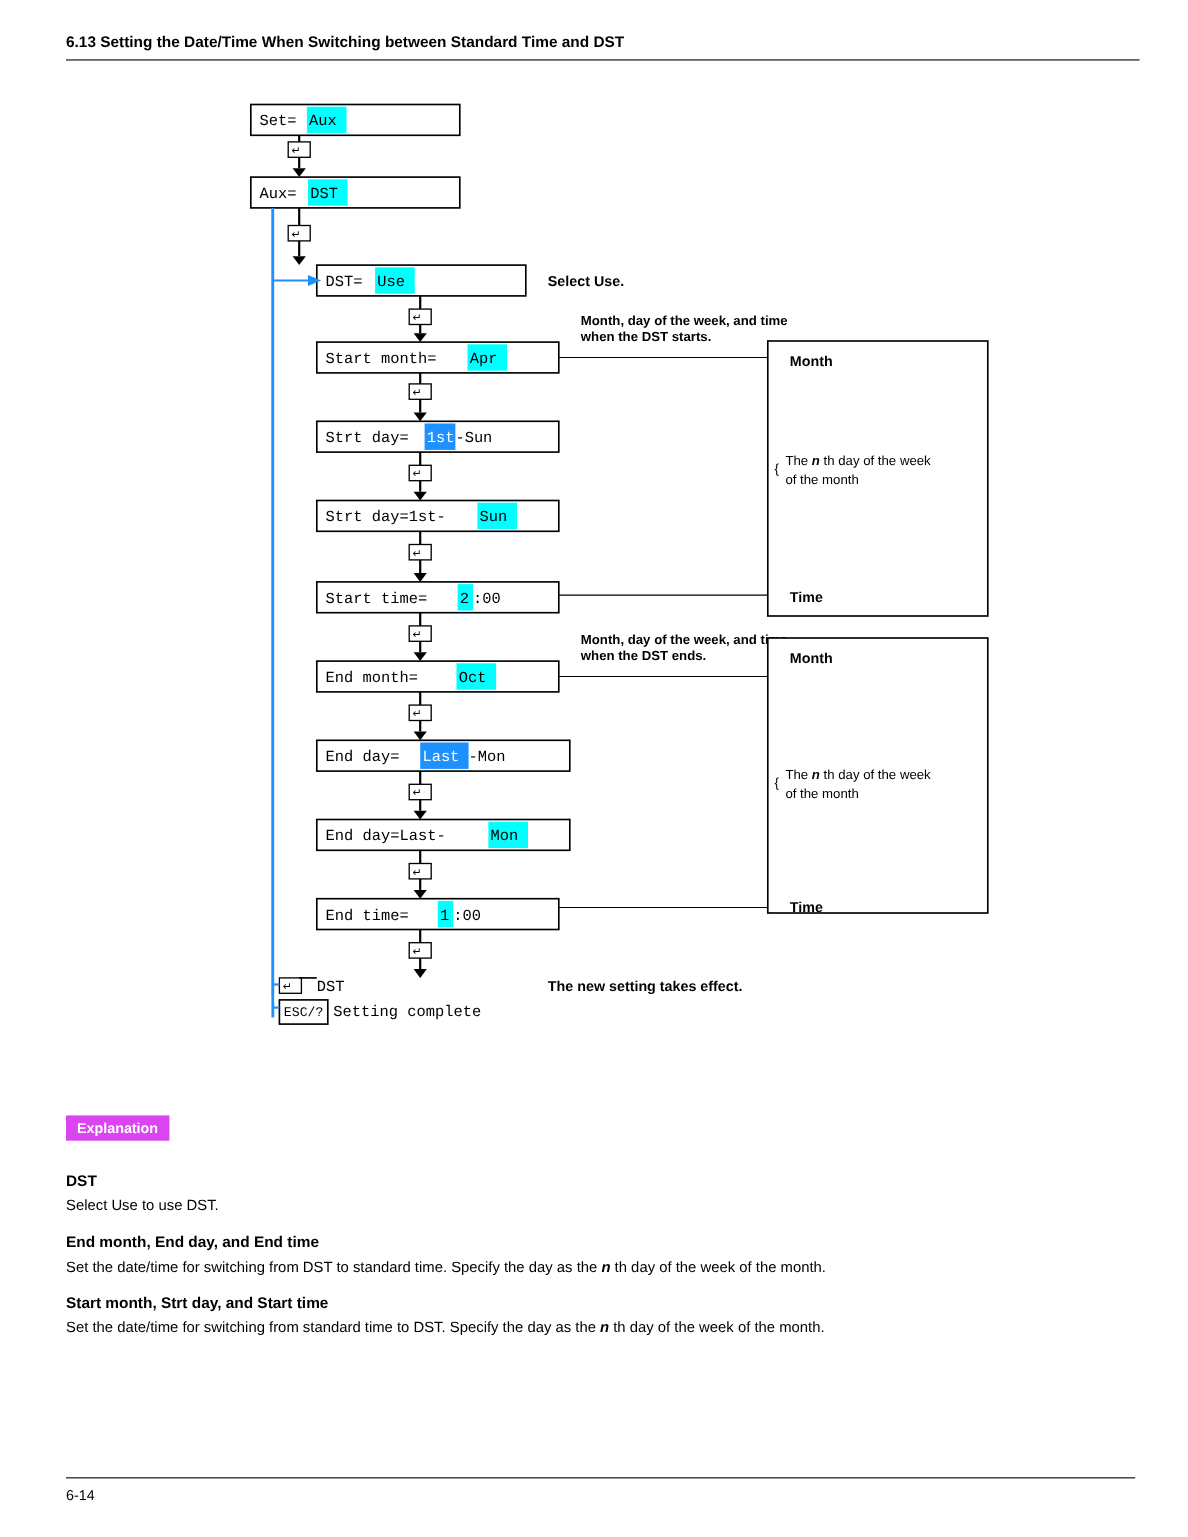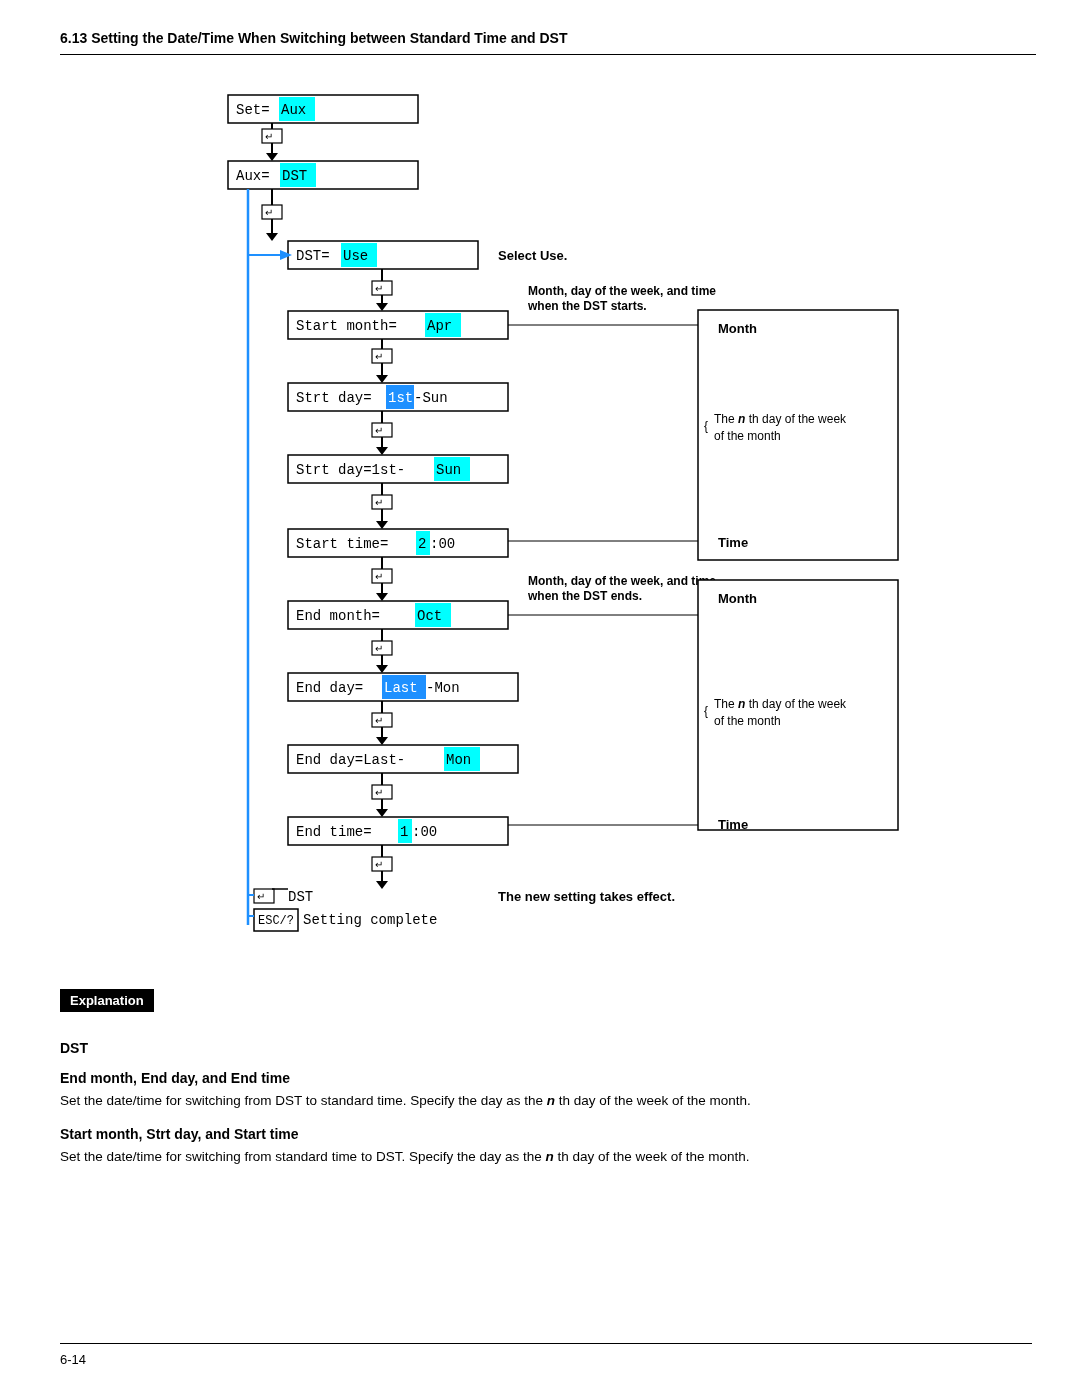--- a/index.html
+++ b/index.html
@@ -23,27 +23,28 @@
       font-size: 14px;
       font-weight: bold;
     }
 
     
     .explanation-section {
       margin-top: 30px;
     }
 
     .explanation-label {
-      background: #000000;
+      background: #d946ef;
       color: #fff;
       font-size: 13px;
       font-weight: bold;
       padding: 4px 10px;
       display: inline-block;
       margin-bottom: 14px;
+      margin-top: 24px;
     }
 
     .explanation-heading {
       font-size: 14px;
       font-weight: bold;
       margin-top: 14px;
       margin-bottom: 4px;
     }
 
     .explanation-text {
@@ -267,20 +268,21 @@
     </svg>
   </div>
 
   <div class="explanation-section">
     <span class="explanation-label">Explanation</span>
     
     <div>
       <p class="explanation-heading">
         <span>DST</span>
       </p>
+      <p class="explanation-text">Select Use to use DST.</p>
     </div>
 
     <div>
       <p class="explanation-heading">
         <span>End month, End day, and End time</span>
       </p>
       <p class="explanation-text">
         Set the date/time for switching from DST to standard time. Specify the day as the <em>n</em> th day of the week of the month.
       </p>
     </div>

